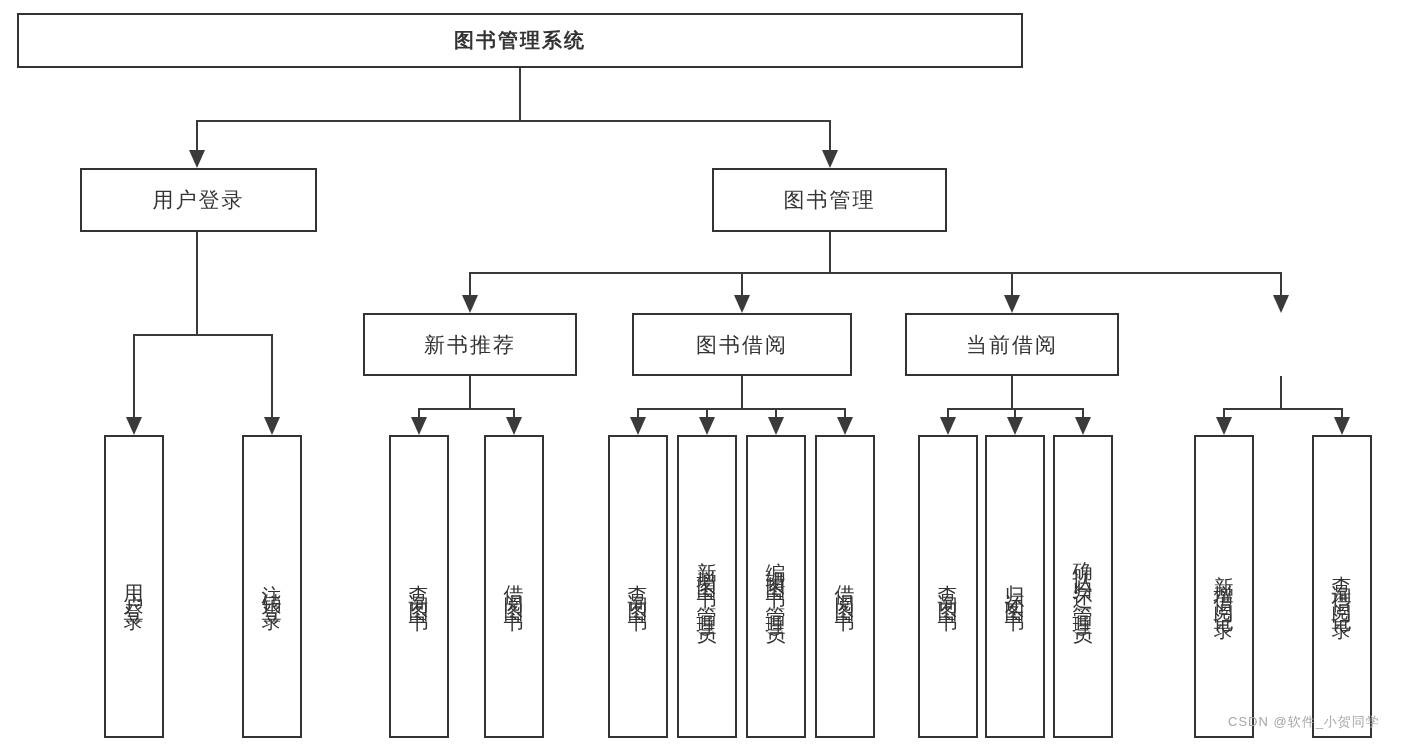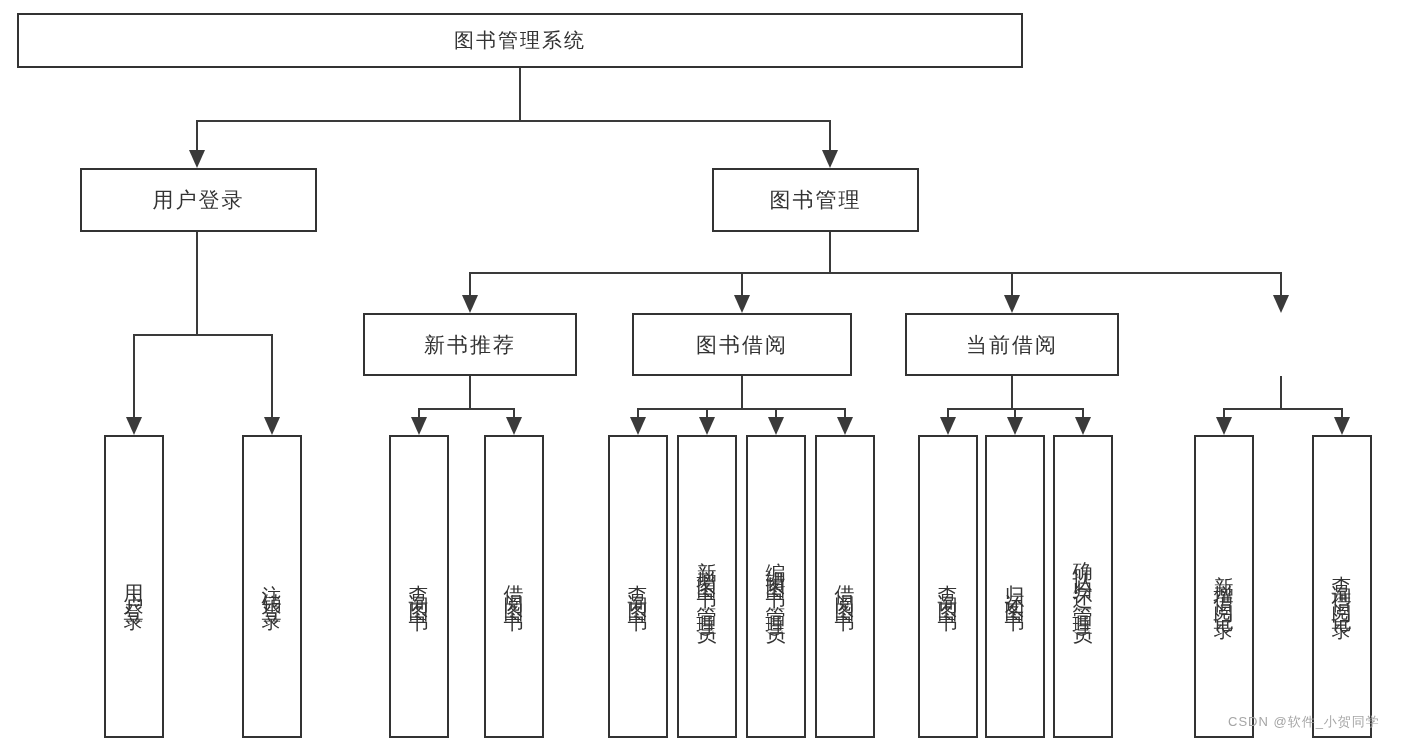--- a/index.html
+++ b/index.html
@@ -49,35 +49,35 @@
     z-index:5;
     white-space:nowrap;
     margin-left:40px;
   }
 </style>
 </head>
 <body>
 
 <div class="canvas">
 
-  <div class="node root" style="left:17px; top:13px; width:1006px; height:55px;">
+  <div class="node root" style="left:17px; top:13px; width:1006px; height:55px;font-weight:bold;">
     <span>图书管理系统</span>
   </div>
 
   <div class="vline" style="left:519px; top:68px; height:54px;"></div>
   <div class="hline" style="left:196px; top:120px; width:635px;"></div>
   <div class="vline" style="left:196px; top:120px; height:32px;"></div>
   <div class="arrow" style="left:189px; top:150px;"></div>
   <div class="vline" style="left:829px; top:120px; height:32px;"></div>
   <div class="arrow" style="left:822px; top:150px;"></div>
 
   <div class="node h" style="left:80px; top:168px; width:237px; height:64px;">
     <span>用户登录</span>
   </div>
-  <div class="node h" style="left:712px; top:168px; width:207px; height:64px;">
+  <div class="node h" style="left:712px; top:168px; width:235px; height:64px;">
     <span>图书管理</span>
   </div>
 
   <div class="vline" style="left:196px; top:232px; height:104px;"></div>
   <div class="hline" style="left:133px; top:334px; width:140px;"></div>
   <div class="vline" style="left:133px; top:334px; height:86px;"></div>
   <div class="arrow" style="left:126px; top:417px;"></div>
   <div class="vline" style="left:271px; top:334px; height:86px;"></div>
   <div class="arrow" style="left:264px; top:417px;"></div>
 

